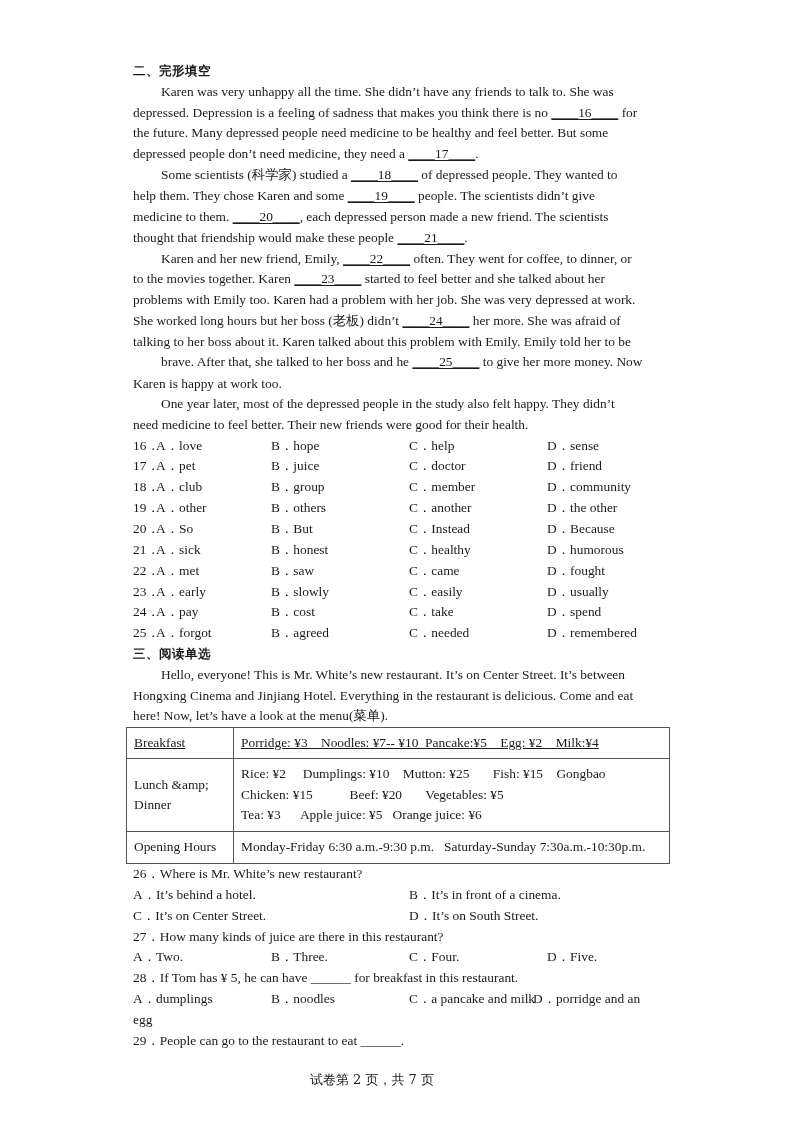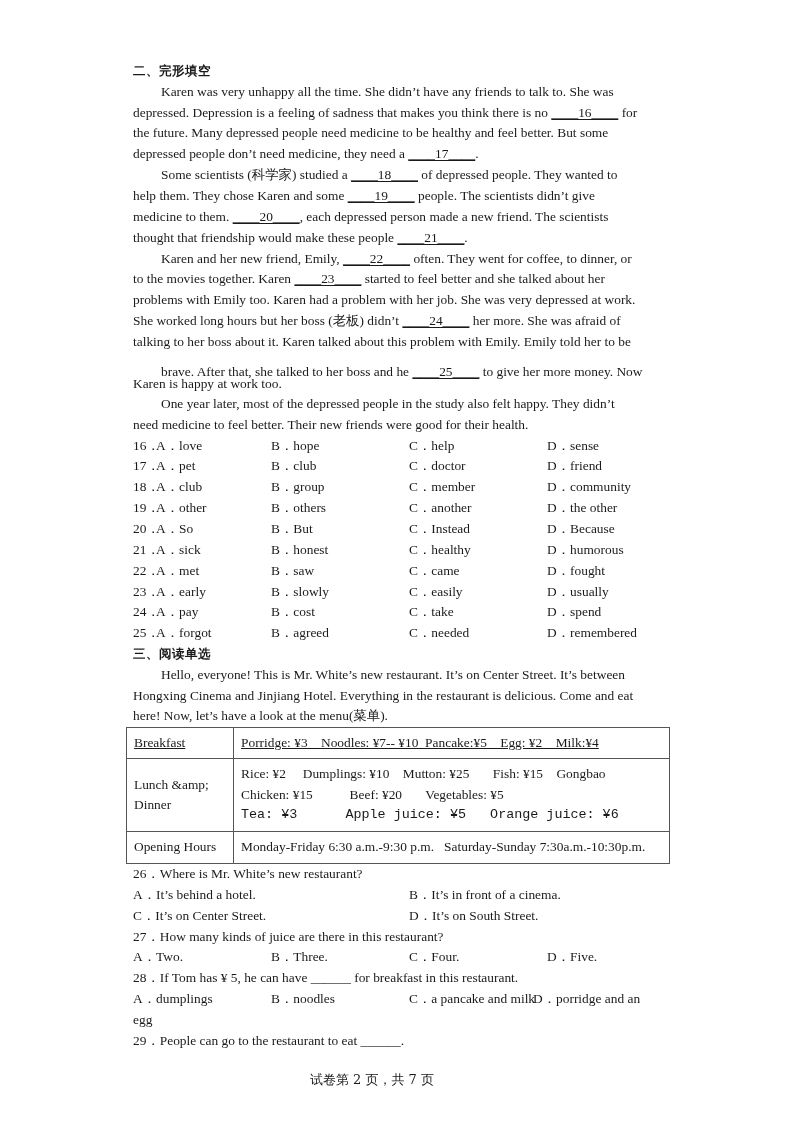--- a/index.html
+++ b/index.html
@@ -47,37 +47,37 @@
   <div class="line indent" style="top:165px;"><span>Some scientists (科学家) studied a </span><span class="blank">____18____</span><span> of depressed people. They wanted to</span></div>
   <div class="line" style="top:186px;"><span>help them. They chose Karen and some </span><span class="blank">____19____</span><span> people. The scientists didn’t give</span></div>
   <div class="line" style="top:207px;"><span>medicine to them. </span><span class="blank">____20____</span><span>, each depressed person made a new friend. The scientists</span></div>
   <div class="line" style="top:228px;"><span>thought that friendship would make these people </span><span class="blank">____21____</span><span>.</span></div>
 
   <div class="line indent" style="top:249px;"><span>Karen and her new friend, Emily, </span><span class="blank">____22____</span><span> often. They went for coffee, to dinner, or</span></div>
   <div class="line" style="top:269px;"><span>to the movies together. Karen </span><span class="blank">____23____</span><span> started to feel better and she talked about her</span></div>
   <div class="line" style="top:290px;">problems with Emily too. Karen had a problem with her job. She was very depressed at work.</div>
   <div class="line" style="top:311px;"><span>She worked long hours but her boss (老板) didn’t </span><span class="blank">____24____</span><span> her more. She was afraid of</span></div>
   <div class="line" style="top:332px;">talking to her boss about it. Karen talked about this problem with Emily. Emily told her to be</div>
-  <div class="line" style="top:362px;padding-left:28px;"><span>brave. After that, she talked to her boss and he </span><span class="blank">____25____</span><span> to give her more money. Now</span></div>
+  <div class="line" style="top:352px;padding-left:28px;"><span>brave. After that, she talked to her boss and he </span><span class="blank">____25____</span><span> to give her more money. Now</span></div>
   <div class="line" style="top:374px;">Karen is happy at work too.</div>
 
   <div class="line indent" style="top:394px;">One year later, most of the depressed people in the study also felt happy. They didn’t</div>
   <div class="line" style="top:415px;">need medicine to feel better. Their new friends were good for their health.</div>
 
   <div class="opt-row" style="top:436px;">
     <span class="num">16．</span>
     <span class="opt oa">A．love</span>
     <span class="opt ob">B．hope</span>
     <span class="opt oc">C．help</span>
     <span class="opt od">D．sense</span>
   </div>
   <div class="opt-row" style="top:456px;">
     <span class="num">17．</span>
     <span class="opt oa">A．pet</span>
-    <span class="opt ob">B．club</span>
+    <span class="opt ob">B．juice</span>
     <span class="opt oc">C．doctor</span>
     <span class="opt od">D．friend</span>
   </div>
   <div class="opt-row" style="top:477px;">
     <span class="num">18．</span>
     <span class="opt oa">A．club</span>
     <span class="opt ob">B．group</span>
     <span class="opt oc">C．member</span>
     <span class="opt od">D．community</span>
   </div>
@@ -140,21 +140,21 @@
     <tbody>
         <tr style="height:31px;text-decoration:underline;">
       <td class="label">Breakfast</td>
       <td><span style="white-space:pre;">Porridge: ¥3    Noodles: ¥7-- ¥10  Pancake:¥5    Egg: ¥2    Milk:¥4</span></td>
     </tr>
     <tr style="height:73px;margin-left:24px;">
       <td class="label">Lunch &amp;amp; Dinner</td>
       <td>
         <div style="white-space:pre;">Rice: ¥2     Dumplings: ¥10    Mutton: ¥25       Fish: ¥15    Gongbao</div>
         <div style="white-space:pre;">Chicken: ¥15           Beef: ¥20       Vegetables: ¥5</div>
-        <div style="white-space:pre;font-family:Liberation Mono, monospace;">Tea: ¥3      Apple juice: ¥5   Orange juice: ¥6</div>
+        <div style="white-space:pre;">Tea: ¥3      Apple juice: ¥5   Orange juice: ¥6</div>
       </td>
     </tr>
     <tr style="height:32px;">
       <td class="label" style="white-space:nowrap;">Opening Hours</td>
       <td><span style="white-space:pre;">Monday-Friday 6:30 a.m.-9:30 p.m.   Saturday-Sunday 7:30a.m.-10:30p.m.</span></td>
     </tr>
   </tbody>
     </table>
 
   <div class="line" style="top:864px;">26．Where is Mr. White’s new restaurant?</div>

